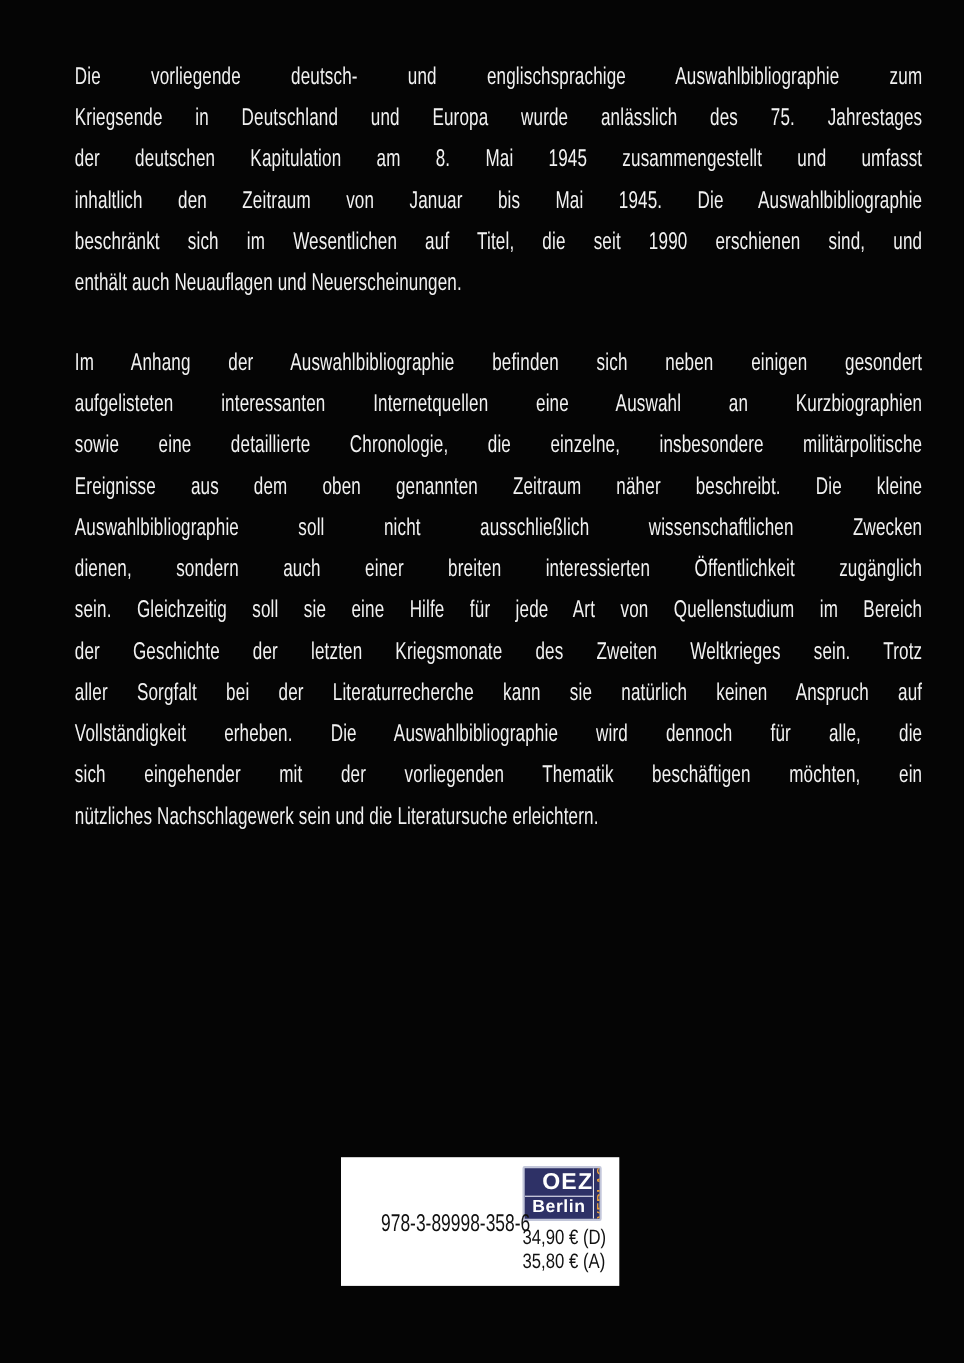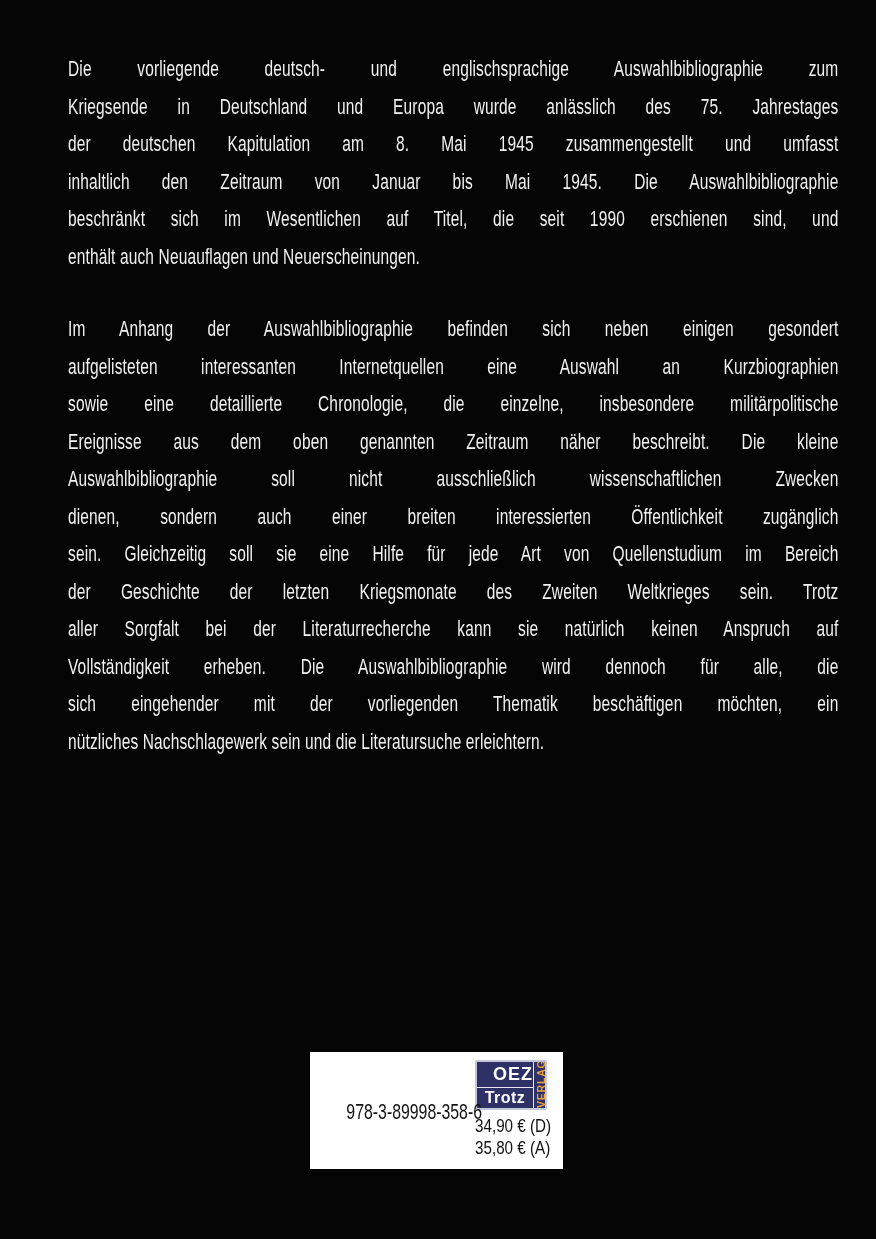--- a/index.html
+++ b/index.html
@@ -91,21 +91,21 @@
     display:flex;
     overflow:hidden;
   }
   .logo-main{
     flex:1;
     display:flex;flex-direction:column;
     border-right:1px solid #e6e8f2;
   }
   .logo-oez{
     color:#ffffff;font-weight:bold;
-    font-size:18px;line-height:25px;
+    font-size:21px;line-height:25px;
     text-align:center;letter-spacing:1px;
     border-bottom:1px solid #e6e8f2;
     padding-left:16px;
   }
   .logo-berlin{
     color:#ffffff;font-weight:bold;
     font-size:16px;line-height:20px;
     text-align:center;letter-spacing:0.5px;
   }
   .logo-verlag{
@@ -208,21 +208,21 @@
           <rect x="94" y="0" width="1" height="53"></rect>
           <text x="-7.5" y="57" font-size="11">9</text>
           <text x="5.5" y="57" font-size="11" textLength="38" lengthAdjust="spacingAndGlyphs">783899</text>
           <text x="51" y="57" font-size="11" textLength="38" lengthAdjust="spacingAndGlyphs">983586</text>
         </svg>
     </div>
     <div class="right-col">
       <div class="logo">
         <div class="logo-main">
           <div class="logo-oez">OEZ</div>
-          <div class="logo-berlin">Trotz</div>
+          <div class="logo-berlin">Berlin</div>
         </div>
         <div class="logo-verlag">VERLAG</div>
       </div>
       <div class="prices">
         <div>34,90 € (D)</div>
         <div>35,80 € (A)</div>
       </div>
     </div>
   </div>
 

